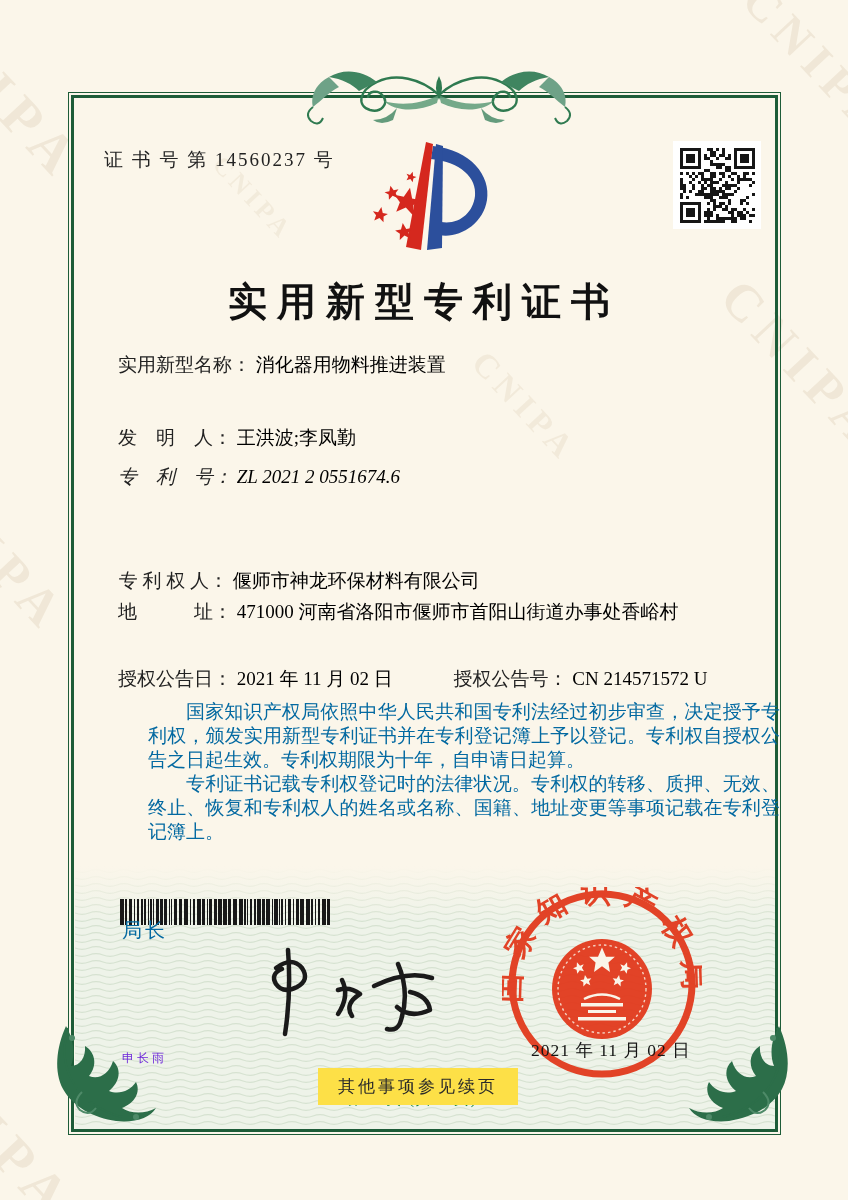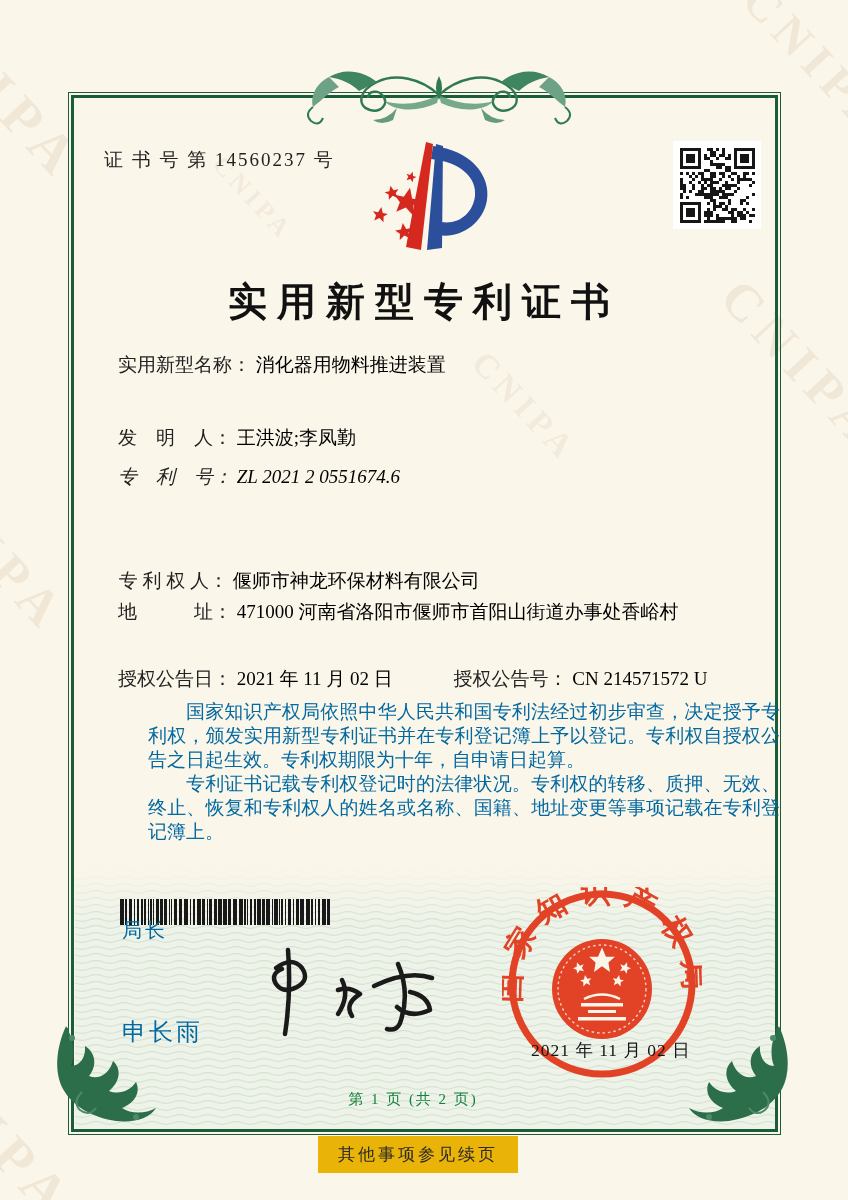--- a/index.html
+++ b/index.html
@@ -34,28 +34,28 @@
   .f-value{color:#000000;}
   .grant-b{margin-left:56px;}
   
   .body-text{position:absolute; left:118px; top:700px; width:632px;
     font-size:19px; line-height:24px; text-align:justify; color:#0369a1;margin-left:30px;}
   .body-text p{margin:0; text-indent:2em;}
   
   .barcode{position:absolute; left:120px; top:899px;}
   .director-label{position:absolute; left:122px; top:917px; font-size:20px; letter-spacing:3px;
     font-family:"Liberation Sans","DejaVu Sans",sans-serif; color:#0369a1;}
-  .director-name{position:absolute; left:122px; top:1016px; font-size:24px; letter-spacing:3px;
-    font-family:"Liberation Sans","DejaVu Sans",sans-serif; color:#0369a1;}
+  .director-name{position:absolute; left:122px; top:1050px; font-size:12px; letter-spacing:3px;
+    font-family:"Liberation Sans","DejaVu Sans",sans-serif; color:#6d28d9;}
   .signature{position:absolute; left:246px; top:946px;}
   .seal{position:absolute; left:502px; top:887px;}
   .seal-date{position:absolute; left:531px; top:1038px; font-size:17.5px; letter-spacing:1px; color:#151515; white-space:nowrap;}
   .page-info{position:absolute; left:68px; top:1090px; width:690px; text-align:center; font-size:15px; letter-spacing:2px; color:#15803d;}
-  .foot-note{position:absolute; left:50%; top:1136px; transform:translateX(-53%);
-    background:#eab308; padding:7px 20px; font-size:17px; letter-spacing:3px; color:#2a2a2a; white-space:nowrap;}
+  .foot-note{position:absolute; left:50%; top:1068px; transform:translateX(-53%);
+    background:#fde047; padding:7px 20px; font-size:17px; letter-spacing:3px; color:#2a2a2a; white-space:nowrap;}
   .ornament-top{position:absolute; left:297px; top:58px;}
   .flourish{position:absolute;}
   .fl-left{left:46px; top:1022px;}
   .fl-right{left:687px; top:1022px; transform:scaleX(-1);}
   svg{display:block;}
 </style>
 </head>
 <body>
 
 <div class="page">

